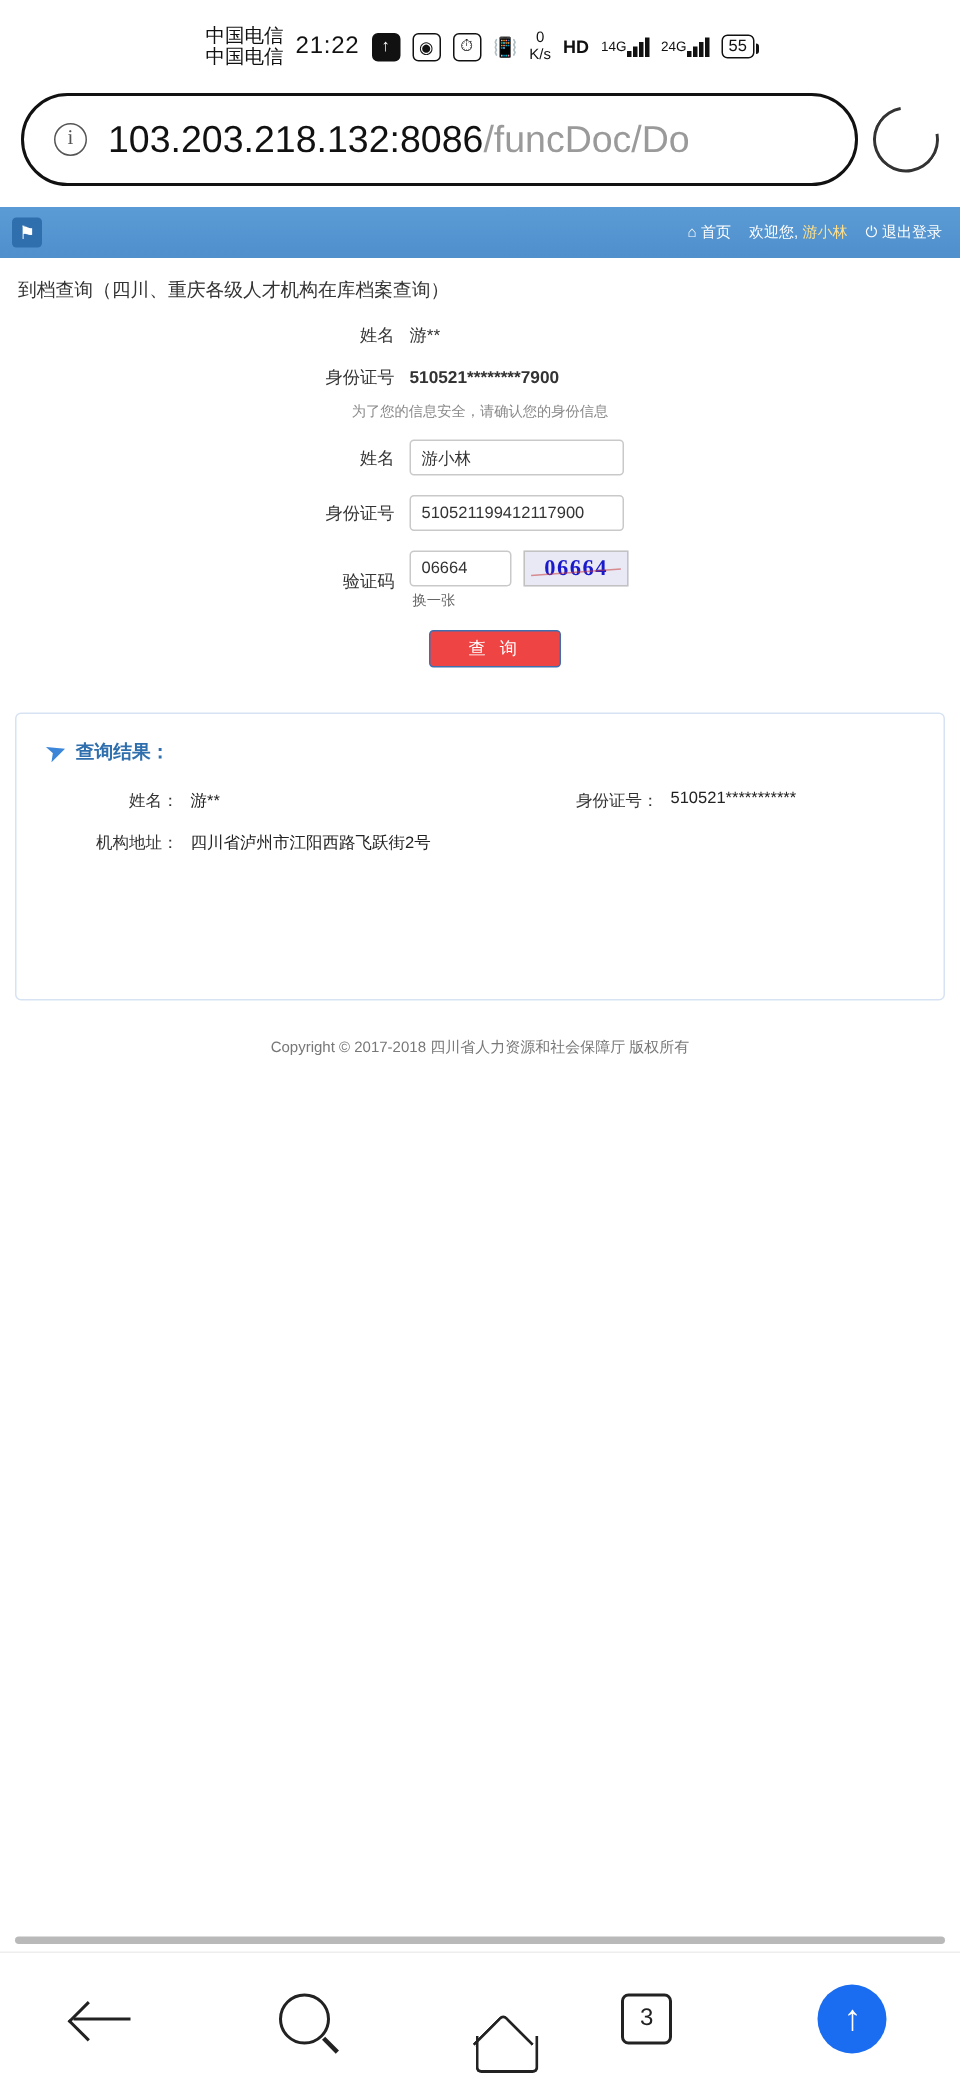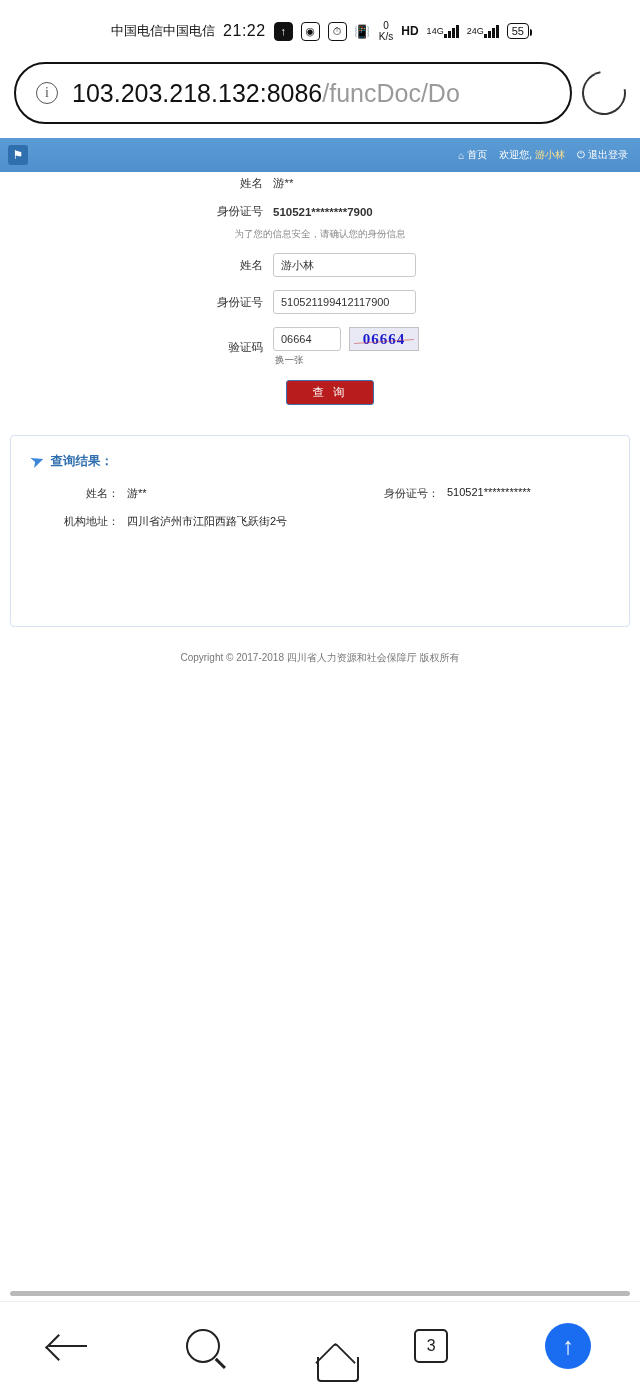--- a/index.html
+++ b/index.html
@@ -17,21 +17,21 @@
     display: flex;
     align-items: center;
     justify-content: center;
     gap: 8px;
     font-size: 13px;
     color: #111;
     padding-top: 6px;
   }
   .carrier {
     display: flex;
-    flex-direction: row;
+    flex-direction: column;
     line-height: 14px;
     font-size: 13px;
   }
   .clock { font-size: 16px; letter-spacing: 0.5px; text-align: center; }
   .sb-icon {
     display: inline-flex;
     align-items: center;
     justify-content: center;
     font-size: 13px;
   }
@@ -202,21 +202,21 @@
   .refresh-link {
     font-size: 9.5px;
     color: #666;
     margin-top: 3px;
     margin-left: 2px;
   }
   .submit-row { display: flex; margin-top: 4px; }
   .btn-submit {
     margin-left: 276px;
     width: 88px; height: 25px;
-    background: #b91c1c;
+    background: #ef4444;
     border: 1px solid #3f6fae;
     border-radius: 3px;
     color: #fff;
     font-size: 11.5px;
     letter-spacing: 3px;
     cursor: pointer;
     font-family: "Liberation Sans", sans-serif;
   }
 
   
@@ -383,20 +383,21 @@
     </div>
     <div class="hr-item">
       <span>⏻</span>
       <span>退出登录</span>
     </div>
   </div>
 </div>
 
 <div class="page">
 
+  <div class="page-heading">到档查询（四川、重庆各级人才机构在库档案查询）</div>
 
   <div class="form">
 
     <div class="form-row">
       <div class="form-label">姓名</div>
       <div class="form-static">游**</div>
     </div>
 
     <div class="form-row">
       <div class="form-label">身份证号</div>

